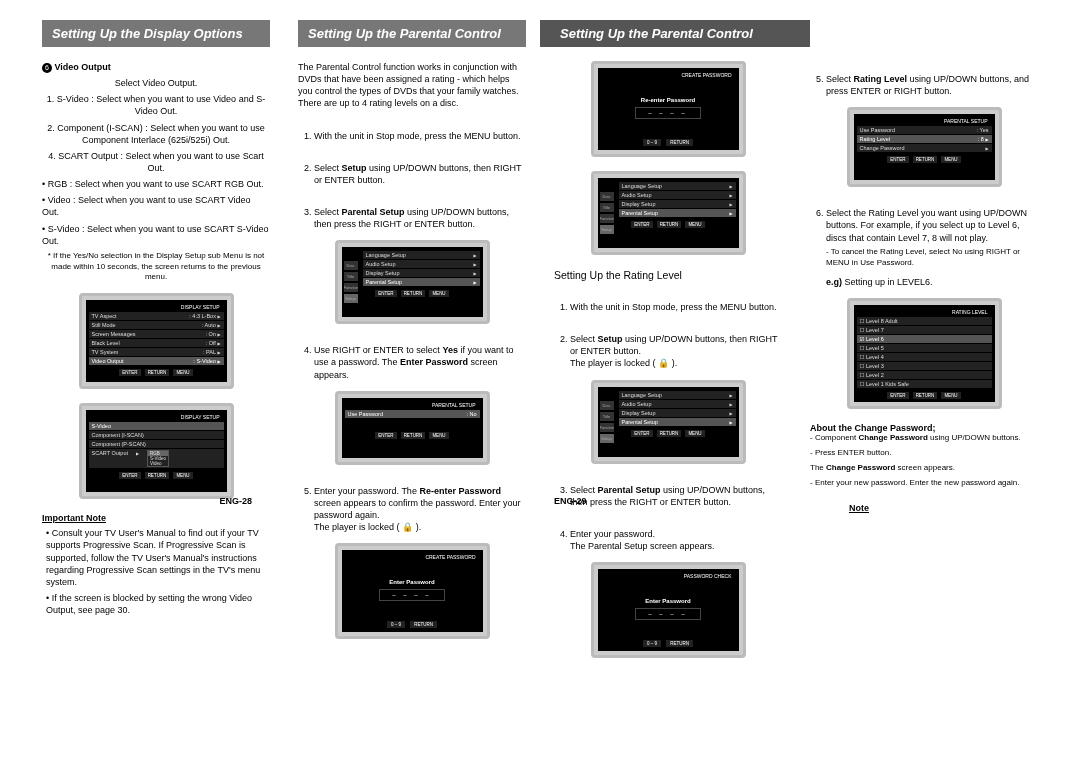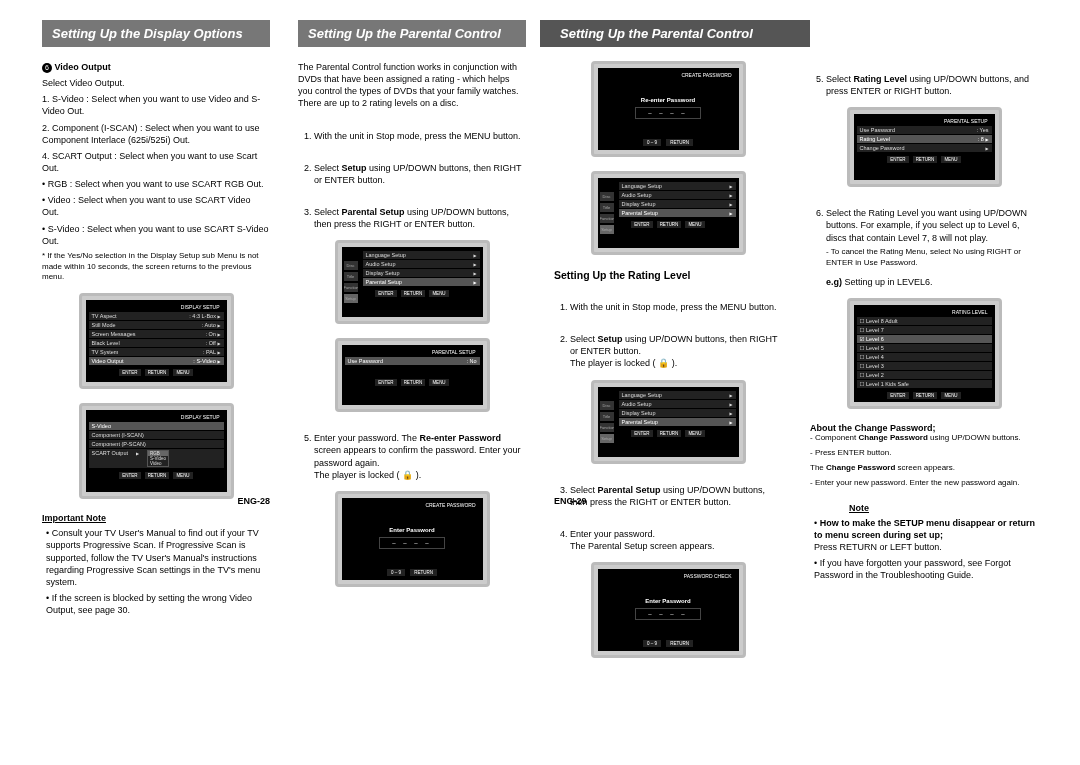--- a/index.html
+++ b/index.html
@@ -38,21 +38,21 @@
   .section-header.dark {
     background: #555;
   }
   .body-text {
     font-size: 9px;
     line-height: 1.35;
   }
   .body-text p, .body-text div {
     margin: 0 0 4px 0;
   }
-  .indent1 { margin-left: 14px; }
+  .indent1 { margin-left: 14px; text-align: center; }
   .indent2 { margin-left: 28px; }
   .bold { font-weight: bold; }
   .underline { text-decoration: underline; font-weight: bold; }
   .circnum {
     display: inline-block;
     width: 10px; height: 10px;
     background: #000; color: #fff;
     border-radius: 50%;
     text-align: center;
     line-height: 10px;
@@ -154,21 +154,21 @@
     font-size:4.5px;
   }
   .tv-numpad .nbox { background:#222; padding:1px 4px; display:inline-block; }
 
   .page-num {
     position: absolute;
     bottom: 0;
     font-weight: bold;
     font-size: 9px;
   }
-  .page-num.left { right: 14px; }
+  .page-num.left { right: 32px; }
   .page-num.right { left: 14px; text-align: left; }
 
   ol.steps {
     padding-left: 16px;
     margin: 6px 0;
   }
   ol.steps li {
     margin-bottom: 8px;
     line-height: 1.35;
     margin-top: 20px;
@@ -180,21 +180,21 @@
   }
   ul.bullets li::before {
     content: "• ";
   }
   ul.bullets li {
     margin-bottom: 4px;
     line-height:1.35;
   }
   .small-note { font-size: 8px; line-height:1.35; }
   .subhead {
-    font-weight: bold;
+    font-weight: normal;
     font-size: 10.5px;
     margin: 10px 0 6px 0;
   }
 </style>
 </head>
 <body>
 
 <div class="page">
 
   <div class="col">
@@ -281,21 +281,21 @@
       <li>Consult your TV User's Manual to find out if your TV supports Progressive Scan. If Progressive Scan is supported, follow the TV User's Manual's instructions regarding Progressive Scan settings in the TV's menu system.</li>
       <li>If the screen is blocked by setting the wrong Video Output, see page 30.</li>
     </ul>
 
     <div class="page-num left">ENG-28</div>
   </div>
 
   <div class="col">
     <div class="section-header">Setting Up the Parental Control</div>
 
-    <div class="body-text">The Parental Control function works in conjunction with DVDs that have been assigned a rating - which helps you control the types of DVDs that your family watches. There are up to 2 rating levels on a disc.</div>
+    <div class="body-text">The Parental Control function works in conjunction with DVDs that have been assigned a rating - which helps you control the types of DVDs that your family watches. There are up to 4 rating levels on a disc.</div>
 
     <ol class="steps body-text">
       <li>With the unit in Stop mode, press the MENU button.</li>
       <li><span>Select </span><span class="bold">Setup</span><span> using UP/DOWN buttons, then RIGHT or ENTER button.</span></li>
       <li><span>Select </span><span class="bold">Parental Setup</span><span> using UP/DOWN buttons, then press the RIGHT or ENTER button.</span></li>
     </ol>
 
     <div class="tv">
         <div class="tv-inner" style="min-height:70px;">
       <div class="tv-sidebar">
@@ -323,20 +323,23 @@
             </div>
       </div>
       <div class="tv-bottom">
             <span>ENTER</span>
             <span>RETURN</span>
             <span>MENU</span>
           </div>
     </div>
       </div>
 
+    <ol class="steps body-text" start="4">
+      <li><span>Use RIGHT or ENTER to select </span><span class="bold">Yes</span><span> if you want to use a password. The </span><span class="bold">Enter Password</span><span> screen appears.</span></li>
+    </ol>
 
     <div class="tv">
         <div class="tv-inner" style="min-height:60px;">
       <div class="tv-title">PARENTAL SETUP</div>
       <div class="tv-row hl">
             <span>Use Password</span>
             <span>: <span>No</span></span>
           </div>
       <div class="tv-bottom" style="margin-top:14px;">
             <span>ENTER</span>
@@ -488,21 +491,21 @@
       <div class="tv-bottom">
             <span>ENTER</span>
             <span>RETURN</span>
             <span>MENU</span>
           </div>
     </div>
       </div>
 
     <ol class="steps body-text" start="6">
       <li><span>Select the Rating Level you want using UP/DOWN buttons. For example, if you select up to Level 6, discs that contain Level 7, 8 will not play.</span>
-        <div class="small-note" style="margin-top:3px;">- To cancel the Rating Menu, select No using RIGHT or ENTER in Use Password.</div>
+        <div class="small-note" style="margin-top:3px;">- To cancel the Rating Level, select No using RIGHT or MENU in Use Password.</div>
       </li>
     </ol>
 
     <div class="body-text" style="margin-left:16px;"><span class="bold">e.g)</span><span> Setting up in LEVEL6.</span></div>
 
     <div class="tv">
         <div class="tv-inner">
       <div class="tv-title">RATING LEVEL</div>
       <div class="tv-row">
             <span>☐ <span>Level 8 Adult</span></span>
@@ -538,19 +541,15 @@
 
     <div class="bold">About the Change Password;</div>
     <div class="body-text small-note">
       <div><span>- Component </span><span class="bold">Change Password</span><span> using UP/DOWN buttons.</span></div>
       <div>- Press ENTER button.</div>
       <div><span>  The </span><span class="bold">Change Password</span><span> screen appears.</span></div>
       <div>- Enter your new password. Enter the new password again.</div>
     </div>
 
     <div class="underline" style="margin-top:14px;margin-left:39px;">Note</div>
-    <ul class="bullets body-text">
-      <li><span class="bold">How to make the SETUP menu disappear or return to menu screen during set up;</span><br><span>Press RETURN or LEFT button.</span></li>
-      <li>If you have forgotten your password, see Forgot Password in the Troubleshooting Guide.</li>
-    </ul>
   </div>
 
 </div>
 
 </body></html>

